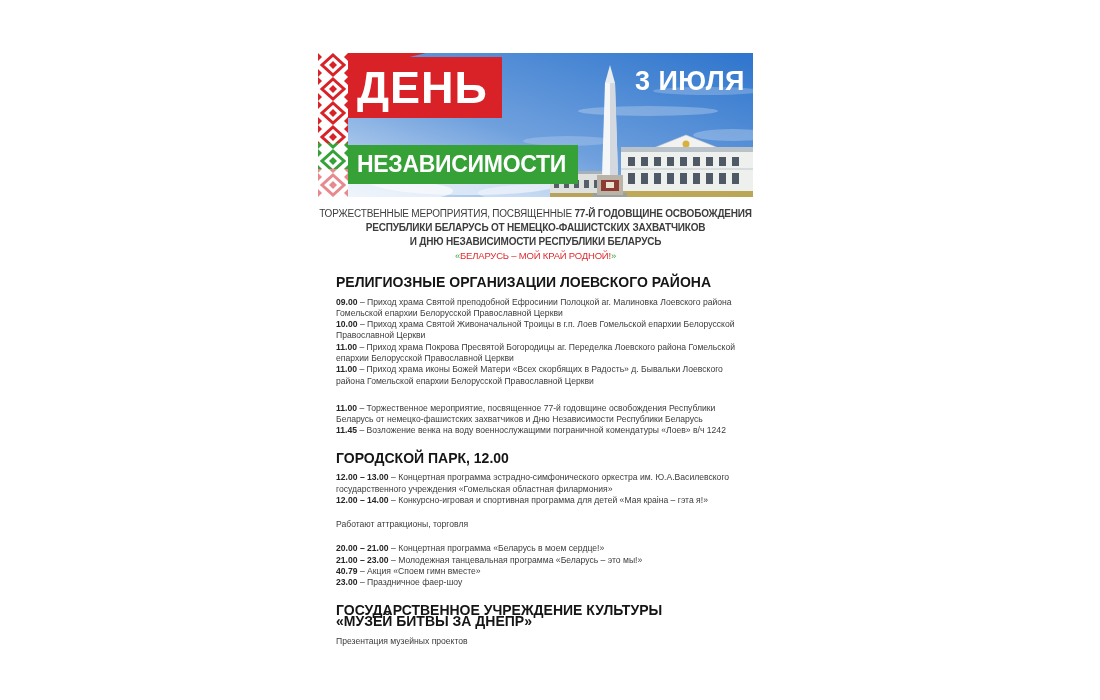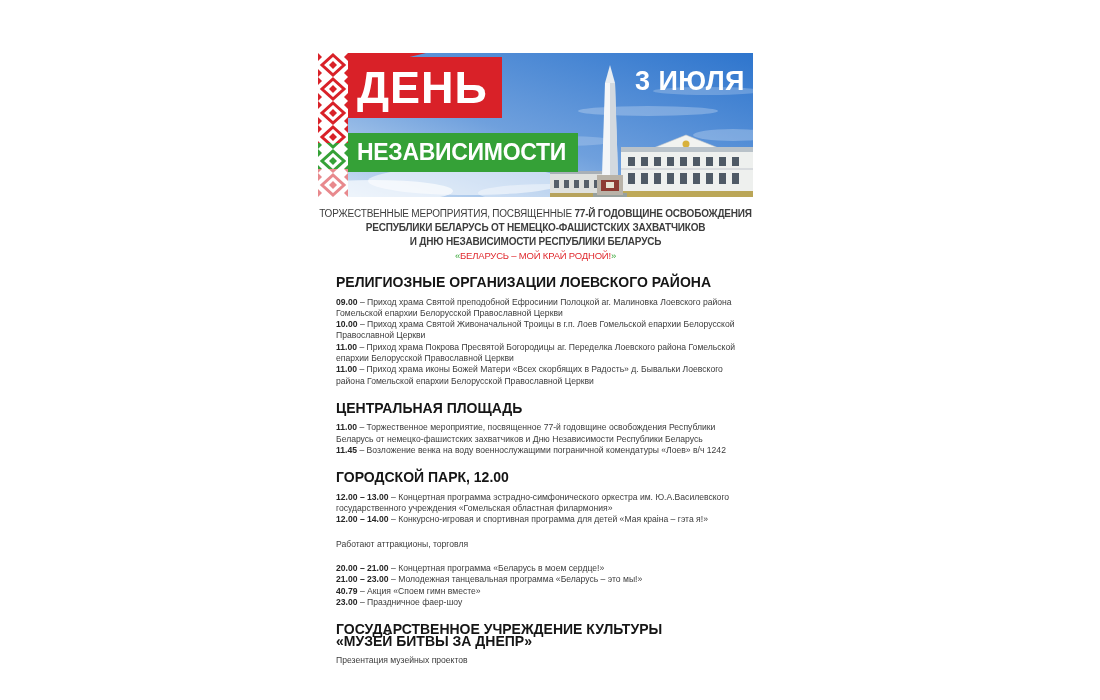--- a/index.html
+++ b/index.html
@@ -12,21 +12,21 @@
   
   .banner{position:absolute;left:0;top:53px;width:435px;height:144px;overflow:hidden;}
   .banner svg{position:absolute;left:0;top:0;}
   .ornament{position:absolute;left:0;top:0;width:30px;height:144px;}
   .red-box{
     position:absolute;left:30px;top:4px;width:154px;height:61px;
     background:#d92128;color:#fff;display:flex;align-items:center;
     font-weight:bold;font-size:45px;letter-spacing:1px;padding-left:9px;box-sizing:border-box;
   }
   .green-box{
-    position:absolute;left:30px;top:80px;width:230px;height:39px;
+    position:absolute;left:30px;top:92px;width:230px;height:39px;
     background:#35a137;color:#fff;display:flex;align-items:center;
     font-weight:bold;font-size:23px;letter-spacing:-0.3px;padding-left:9px;box-sizing:border-box;
   }
   .banner-date{
     position:absolute;right:8px;top:13px;color:#fff;font-weight:bold;
     font-size:27px;letter-spacing:0.5px;
   }
 
   
   .heading{
@@ -191,23 +191,20 @@
           <div>РЕЛИГИОЗНЫЕ ОРГАНИЗАЦИИ ЛОЕВСКОГО РАЙОНА</div>
         </div>
         <div class="group">
           <p class="item"><b>09.00</b> – Приход храма Святой преподобной Ефросинии Полоцкой аг. Малиновка Лоевского района Гомельской епархии Белорусской Православной Церкви</p>
           <p class="item"><b>10.00</b> – Приход храма Святой Живоначальной Троицы в г.п. Лоев Гомельской епархии Белорусской Православной Церкви</p>
           <p class="item"><b>11.00</b> – Приход храма Покрова Пресвятой Богородицы аг. Переделка Лоевского района Гомельской епархии Белорусской Православной Церкви</p>
           <p class="item"><b>11.00</b> – Приход храма иконы Божей Матери «Всех скорбящих в Радость» д. Бывальки Лоевского района Гомельской епархии Белорусской Православной Церкви</p>
         </div>
       </div>
       <div class="section">
-        <div class="section-header">
-          <div>ЦЕНТРАЛЬНАЯ ПЛОЩАДЬ</div>
-        </div>
         <div class="group">
           <p class="item"><b>11.00</b> – Торжественное мероприятие, посвященное 77-й годовщине освобождения Республики Беларусь от немецко-фашистских захватчиков и Дню Независимости Республики Беларусь</p>
           <p class="item"><b>11.45</b> – Возложение венка на воду военнослужащими пограничной комендатуры «Лоев» в/ч 1242</p>
         </div>
       </div>
       <div class="section">
         <div class="section-header">
           <div>ГОРОДСКОЙ ПАРК, 12.00</div>
         </div>
         <div class="group">

